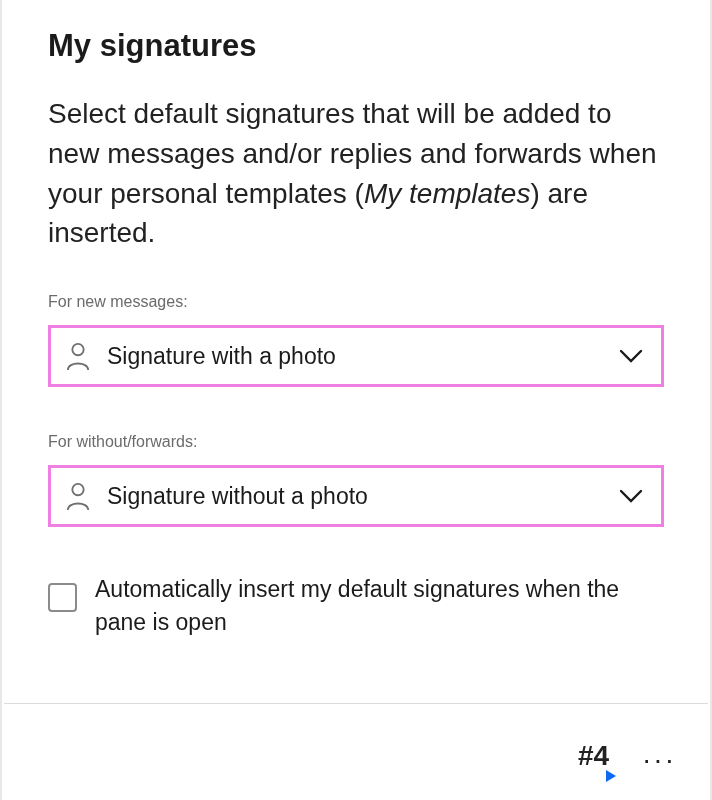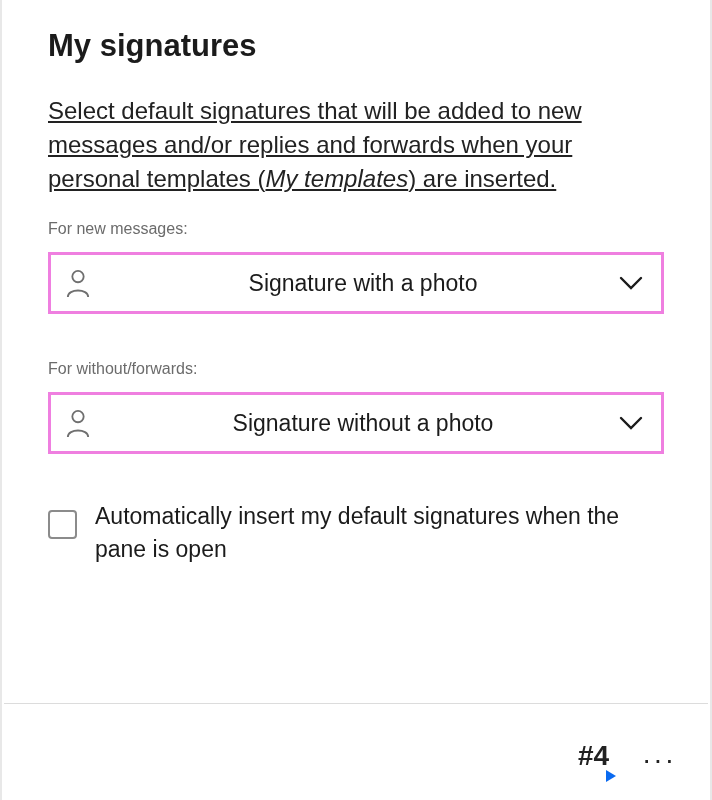--- a/index.html
+++ b/index.html
@@ -15,42 +15,40 @@
       border-right: 2px solid #e8e8e8;
       padding: 28px 46px 0 46px;
       position: relative;
     }
     .title {
       font-size: 31px;
       font-weight: 700;
       margin-bottom: 30px;
     }
     .help-text {
-      font-size: 24px;
+      font-size: 28px;
       line-height: 1.42;
       color: #222;
-      margin-bottom: 24px;
-      text-decoration: underline;
+      margin-bottom: 40px;
     }
     .italic { font-style: italic; }
     .field-label {
       font-size: 16px;
       color: #6b6b6b;
       margin-bottom: 14px;
     }
     .dropdown {
       display: flex;
       align-items: center;
       border: 3px solid #ef7fe0;
       background: #fff;
       height: 62px;
       padding: 0 18px 0 14px;
       margin-bottom: 46px;
       cursor: pointer;
-      text-align: center;
     }
     .dropdown .person-icon {
       color: #6f6f6f;
       flex: 0 0 auto;
     }
     .dropdown .person-icon svg { display: block; }
     .dropdown .value {
       font-size: 23px;
       color: #1b1b1b;
       margin-left: 16px;

